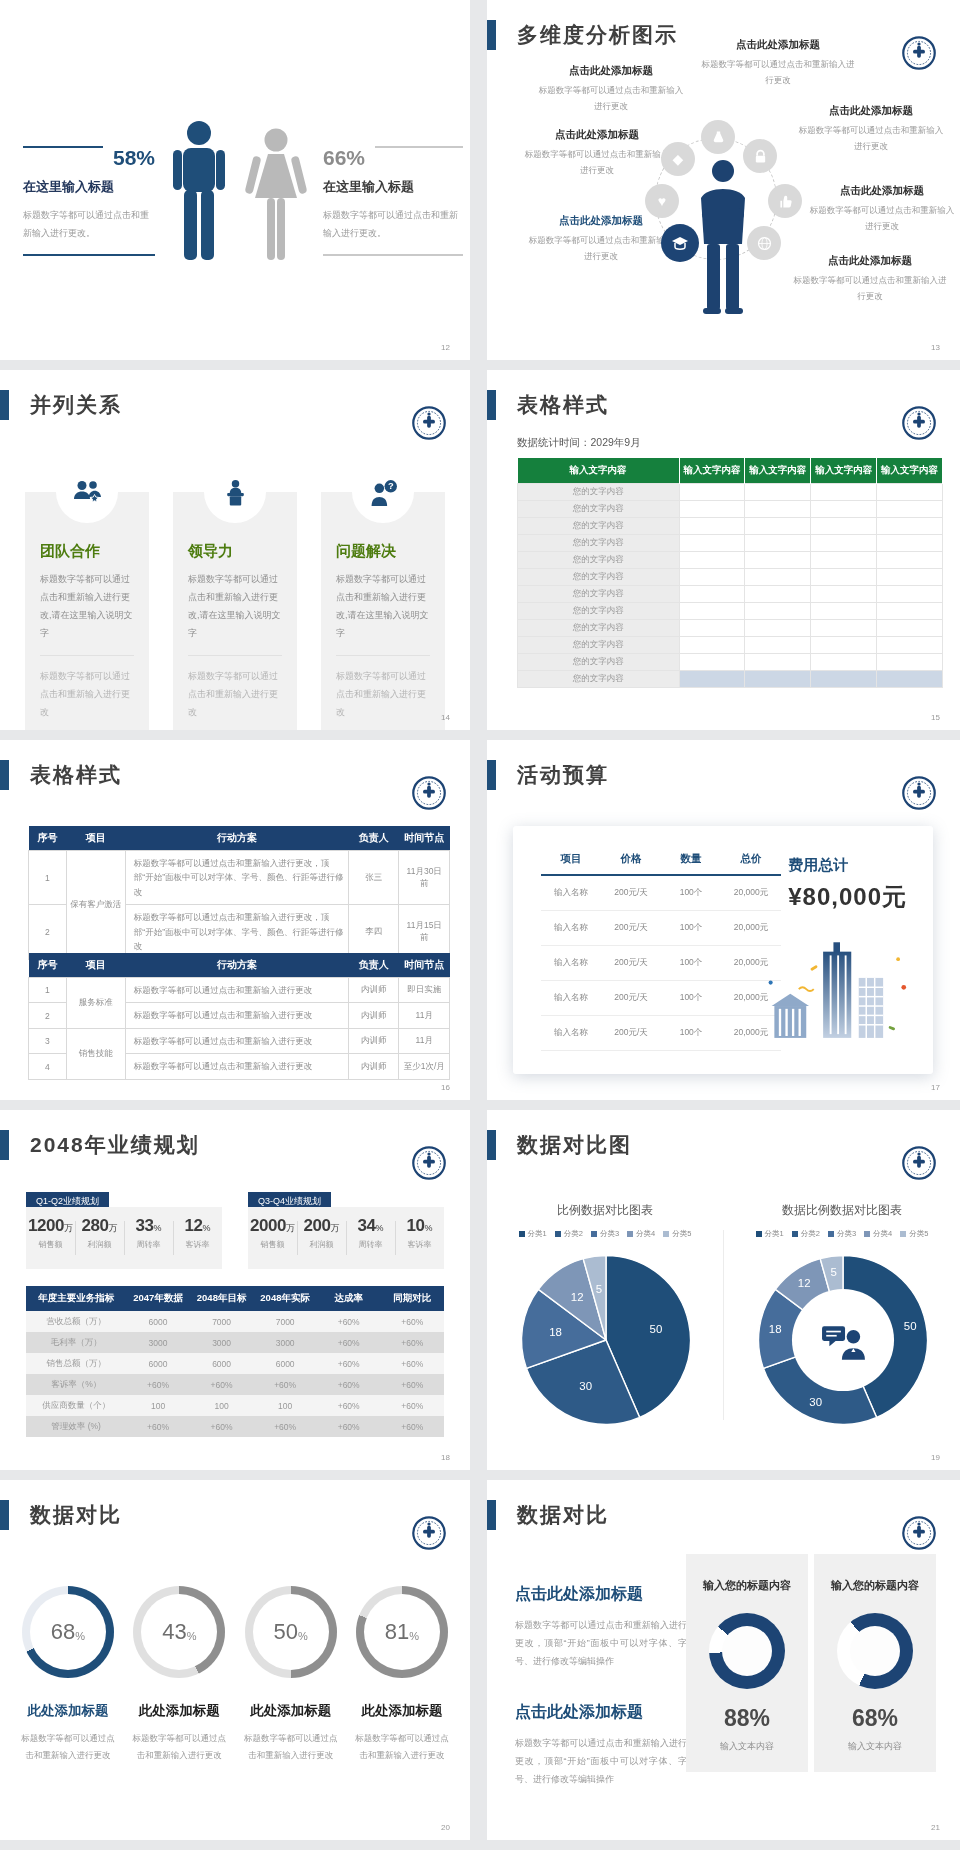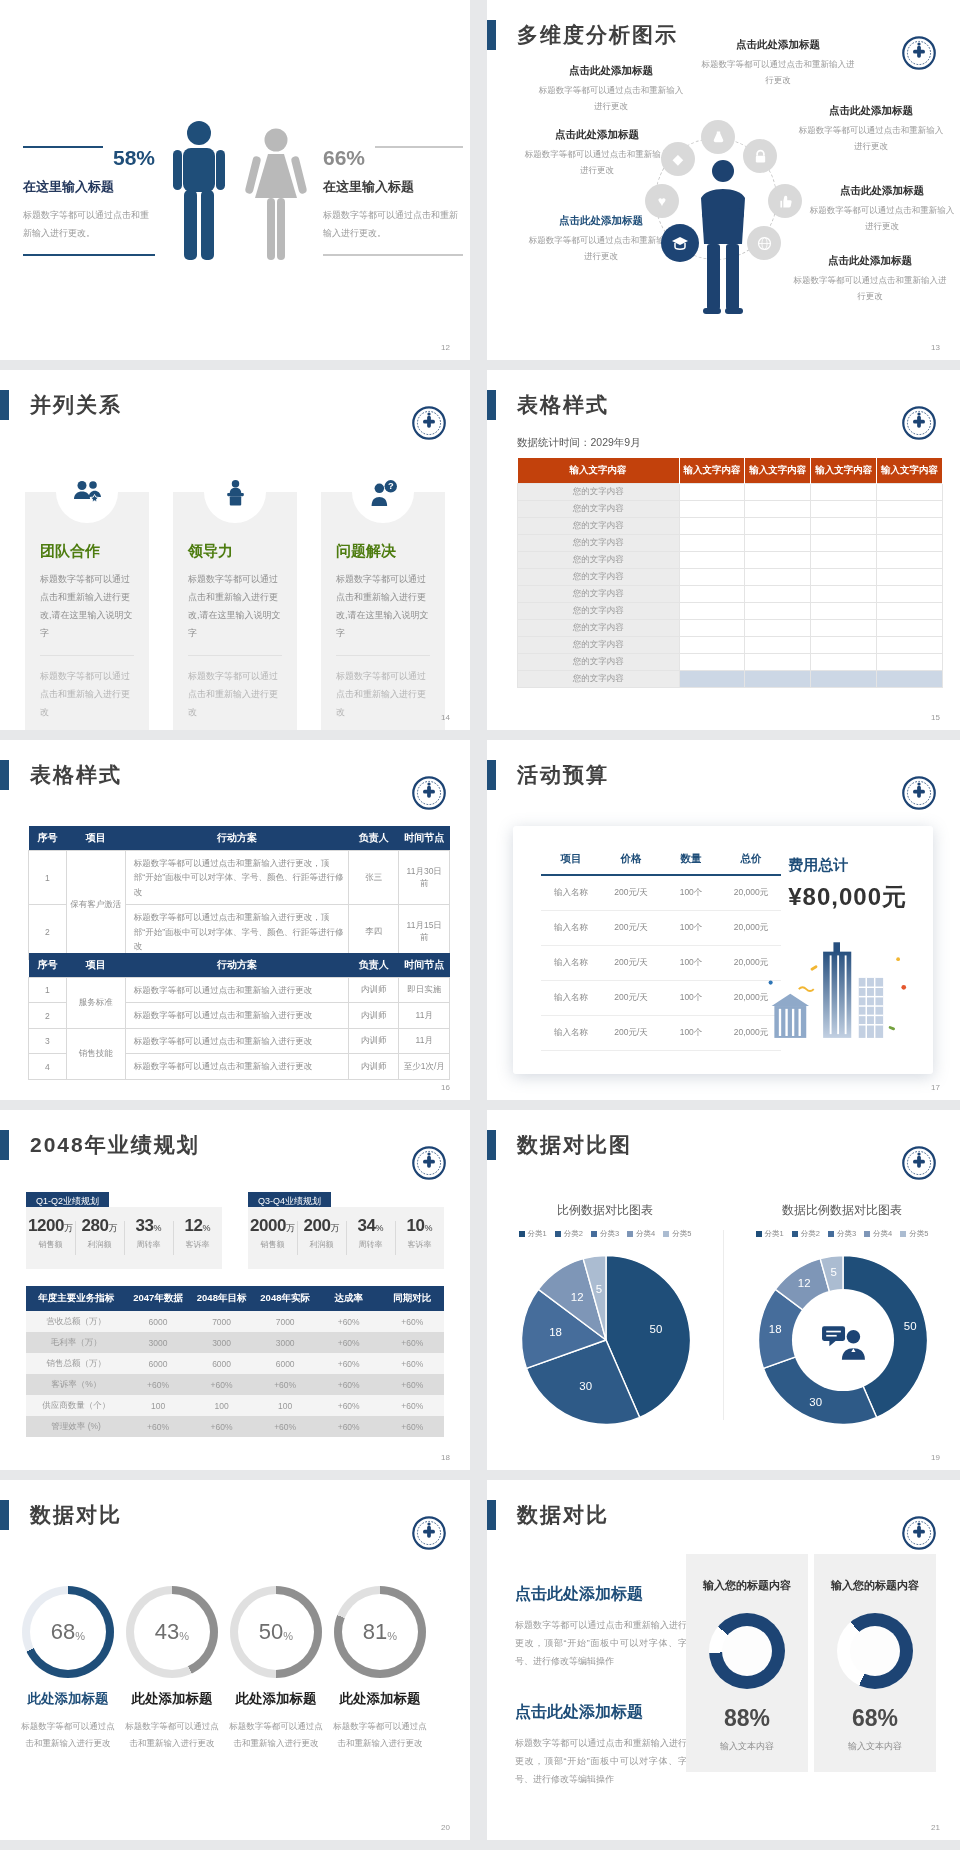--- a/index.html
+++ b/index.html
@@ -41,21 +41,21 @@
   
   .s14-cards{position:absolute;left:25px;right:25px;top:122px;display:flex;gap:24px}
   .card14{flex:1;background:#f1f1f1;padding:50px 15px 14px;position:relative;min-height:150px}
   .icirc{position:absolute;top:-31px;left:50%;transform:translateX(-50%);width:62px;height:62px;background:#fff;border-radius:50%;display:flex;align-items:center;justify-content:center}
   .card14 .ct{font-size:15px;font-weight:700;color:#4d7c0f;margin-bottom:9px}
   .card14 .cb{font-size:9px;color:#8f8f8f;line-height:2}
   .card14 .cf{font-size:9px;color:#b5b5b5;line-height:2;margin-top:13px;border-top:1px solid #e1e1e1;padding-top:11px}
   
   .s15-sub{position:absolute;left:30px;top:66px;font-size:10.5px;color:#595959}
   .t15wrap{position:absolute;left:30px;right:17px;top:88px}
-  .t15 th{background:#c2410c;color:#fff;font-size:9.5px;font-weight:700;padding:6px 2px;border-right:1px solid #fff}
+  .t15 th{background:#15803d;color:#fff;font-size:9.5px;font-weight:700;padding:6px 2px;border-right:1px solid #fff}
   .t15 td{height:16px;font-size:8.5px;color:#9a9a9a;text-align:center;border:1px solid #e4e4e4;padding:0}
   .t15 td:first-child{background:#ececec}
   .t15 tr:last-child td:not(:first-child){background:#ccd7e5}
   
   .t16wrap{position:absolute;left:28px;right:20px}
   .t16 th{background:#1c4170;color:#fff;font-size:10px;font-weight:700;padding:5px 2px}
   .t16 td{border:1px solid #d9d9d9;font-size:8.5px;color:#8f8f8f;text-align:center;padding:5px 3px;background:#fff}
   .t16 td.action{text-align:left;line-height:1.7;padding-left:8px}
   
   .card17{position:absolute;left:26px;top:86px;width:420px;height:248px;background:#fff;border-radius:3px;box-shadow:0 3px 16px rgba(110,125,150,.30)}
@@ -82,27 +82,27 @@
   
   .half19{position:absolute;top:92px;width:236px;text-align:center}
   .half19 .c-t{font-size:12px;color:#595959}
   .legrow{margin-top:10px;display:flex;justify-content:center;gap:8px}
   .leg{display:inline-flex;align-items:center;gap:3px;font-size:7.5px;color:#8a8a8a}
   .leg i{width:6px;height:6px;display:inline-block}
   .vline19{position:absolute;left:236px;top:120px;bottom:50px;width:1px;background:#ececec}
   .piebox{position:absolute;width:176px;height:176px}
   .donut-ic{position:absolute;z-index:2}
   
-  .g20{position:absolute;top:106px;left:16px;right:16px;display:flex;justify-content:flex-start}
+  .g20{position:absolute;top:106px;left:16px;right:16px;display:flex;justify-content:space-between}
   .gauge{width:104px;text-align:center}
   .ring{width:92px;height:92px;border-radius:50%;margin:0 auto;position:relative;background:#eee}
   .ring::after{content:"";position:absolute;inset:8px;background:#fff;border-radius:50%;z-index:0}
   .ring .num{position:absolute;inset:0;display:flex;align-items:center;justify-content:center;z-index:1;font-size:22px;color:#6e6e6e}
   .ring .num .sign{font-size:11px;color:#8a8a8a;margin-top:7px}
-  .g-t{margin-top:12px;font-size:13.5px;font-weight:700;color:#1f1f1f}
+  .g-t{margin-top:24px;font-size:13.5px;font-weight:700;color:#1f1f1f}
   .gauge:first-child .g-t{color:#1f4e79}
   .g-b{margin-top:10px;font-size:8.5px;color:#9a9a9a;line-height:1.95;padding:0 4px}
   
   .s21-left{position:absolute;left:28px;top:104px;width:172px}
   .sec21+.sec21{margin-top:32px}
   .sec21 .st{font-size:16px;font-weight:700;color:#1f4e79;margin-bottom:11px}
   .sec21 .sb{font-size:9px;color:#9a9a9a;line-height:2;text-align:justify}
   .s21-cards{position:absolute;left:199px;top:74px;display:flex;gap:6px}
   .card21{width:122px;height:218px;background:#f0f0f0}
   .c21-t{font-size:11px;font-weight:700;color:#333;text-align:center;margin-top:24px}

